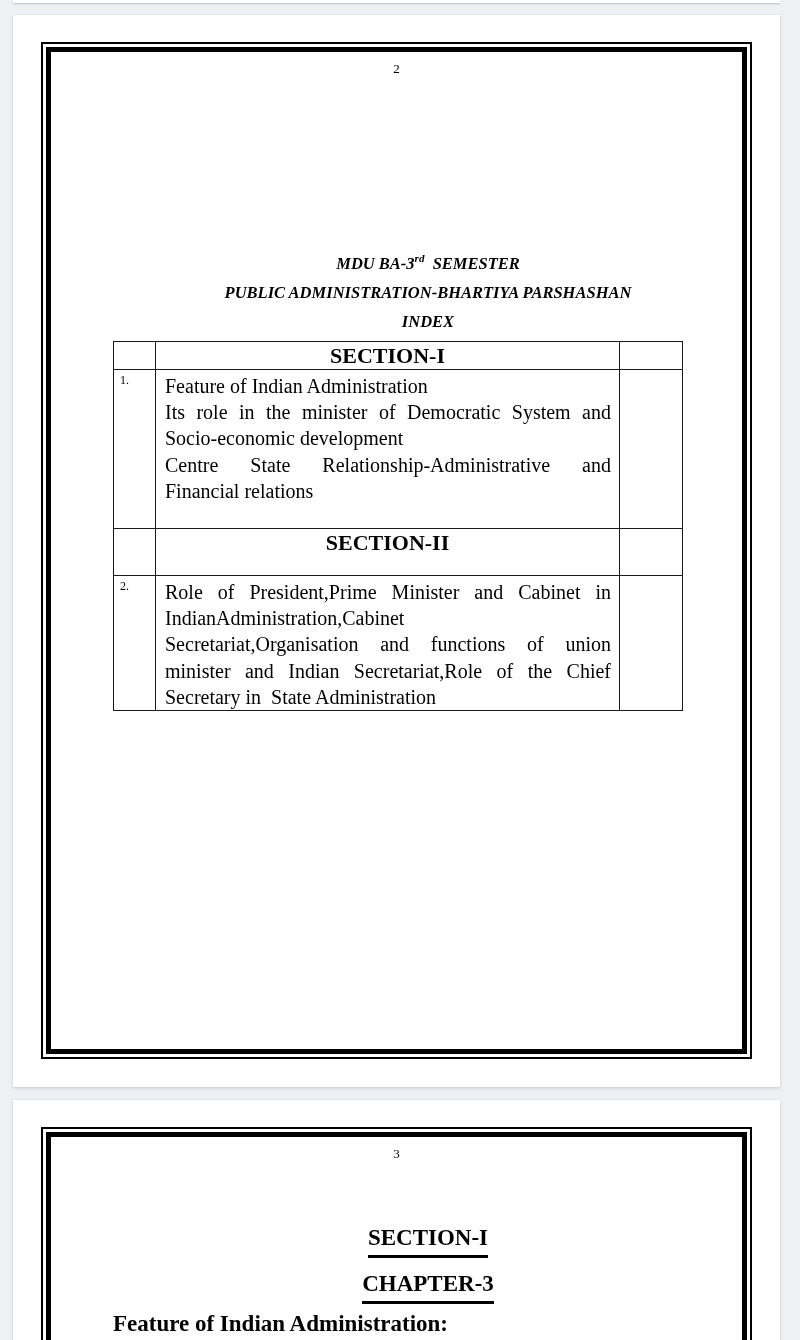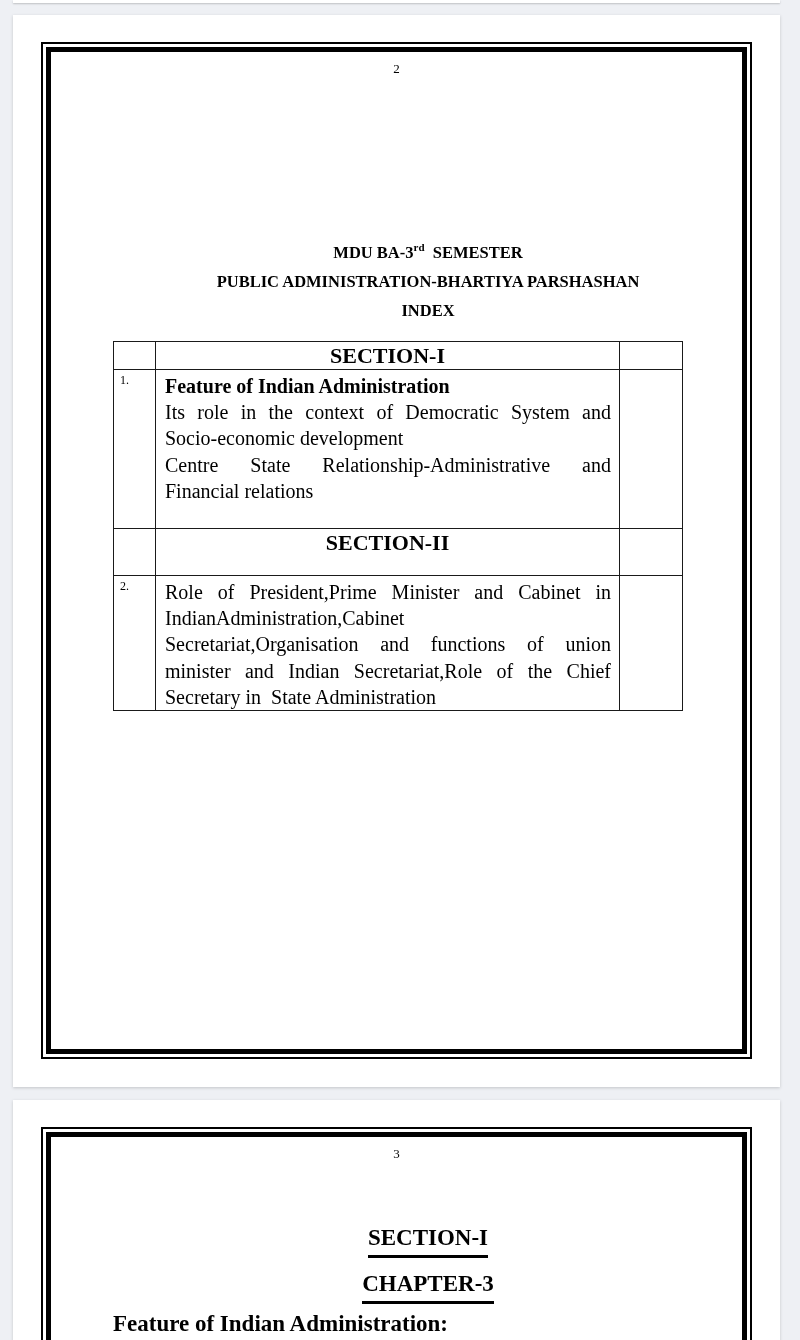--- a/index.html
+++ b/index.html
@@ -16,36 +16,36 @@
   .prev-page-sliver { position:absolute; left:13px; width:767px; top:0; height:3px;
     background:#fff; box-shadow:0 1px 2px rgba(0,0,0,0.2); }
   .page-a { top:15px; height:1072px; }
   .page-b { top:1100px; height:1000px; }
   .pborder { position:absolute; left:28px; right:28px; top:27px; bottom:28px;
     border:2px solid #000; }
   .pborder::after { content:""; position:absolute; inset:3px; border:5px solid #000; }
   .page-b .pborder { bottom:-20px; }
   .pagenum { position:absolute; top:46px; left:0; width:100%; text-align:center;
     font-size:13px; }
-  .title-block { position:absolute; top:218px; left:100px; width:600px;
-    padding-left:30px; text-align:center; font-weight:bold; font-size:16.5px; }
+  .title-block { position:absolute; top:229px; left:100px; width:600px;
+    padding-left:30px; text-align:center; font-weight:bold; font-size:16.5px;font-style:italic; }
   .title-block > div { line-height:29px; white-space:pre-wrap; }
   .title-block sup { font-size:11px; vertical-align:super; }
   .index-table { position:absolute; top:326px; left:100px; width:569px;
     border-collapse:collapse; table-layout:fixed; }
   .index-table td { border:1px solid #1a1a1a; vertical-align:top; overflow:hidden; }
   .col-no    { width:42px; }
   .col-main  { width:464px; }
   .col-extra { width:63px; }
   td.numcell { font-size:12px; padding:3px 0 0 6px; }
   td.seccell { text-align:center; font-weight:bold; font-size:22px; line-height:26px; padding-top:1px; vertical-align:top; }
   tr.r-sec1 { height:28px; } tr.r-item1 { height:159px; }
   tr.r-sec2 { height:47px; } tr.r-item2 { height:133px; }
   td.bodycell { font-size:20px; line-height:26.2px; padding:3px 8px 0 9px; }
-  .item-title { font-weight:bold; }
+  .item-title { font-weight:normal; }
   .ln { white-space:pre-wrap; }
   .jl { text-align:justify; text-align-last:justify; }
   .headings { position:absolute; top:0; left:0; width:100%; }
   .h-center { position:absolute; left:100px; width:600px; padding-left:30px;
     text-align:center; font-weight:bold; font-size:23px; line-height:32px; }
   .h-left { position:absolute; left:100px; font-weight:bold; font-size:23px; line-height:32px; }
   .h1 { top:122px; } .h2 { top:168px; } .h3 { top:208px; }
   .ul { border-bottom:3px solid #000; padding-bottom:1px; display:inline-block; }
 </style>
 </head>
@@ -76,21 +76,21 @@
           <tr class="r-sec1">
         <td class="numcell"></td>
         <td class="seccell">SECTION-I</td>
         <td></td>
       </tr>
       <tr class="r-item1">
         <td class="numcell">1.</td>
         <td class="bodycell">
           <div class="item-title">Feature of Indian Administration</div>
           <div>
-                <div class="ln jl">Its role in the context of Democratic System and</div>
+                <div class="ln jl">Its role in the minister of Democratic System and</div>
                 <div class="ln">Socio-economic development</div>
                 <div class="ln jl">Centre State Relationship-Administrative and</div>
                 <div class="ln">Financial relations</div>
               </div>
         </td>
         <td></td>
       </tr>
       <tr class="r-sec2">
         <td class="numcell"></td>
         <td class="seccell">SECTION-II</td>

